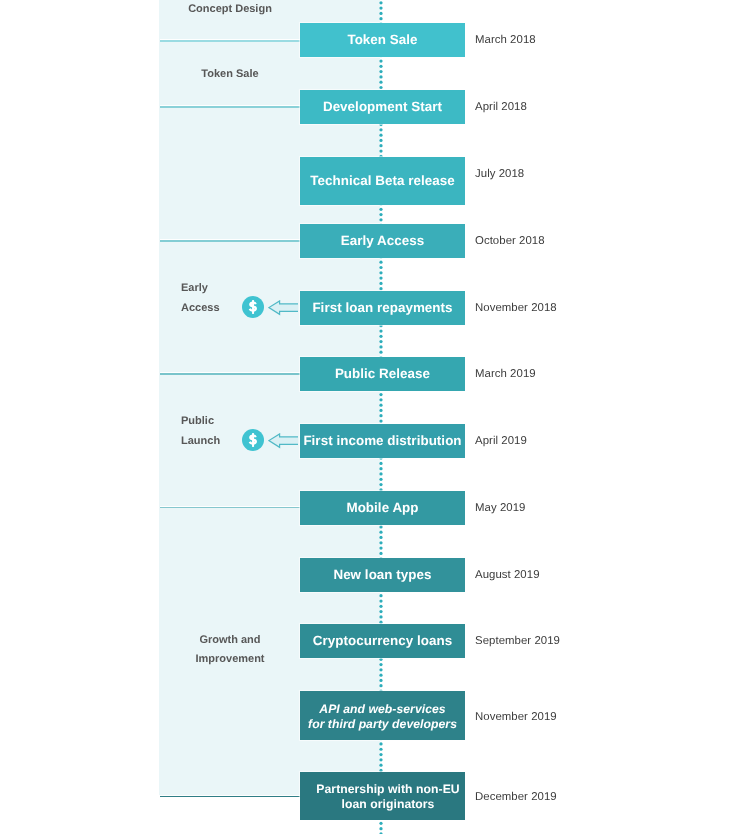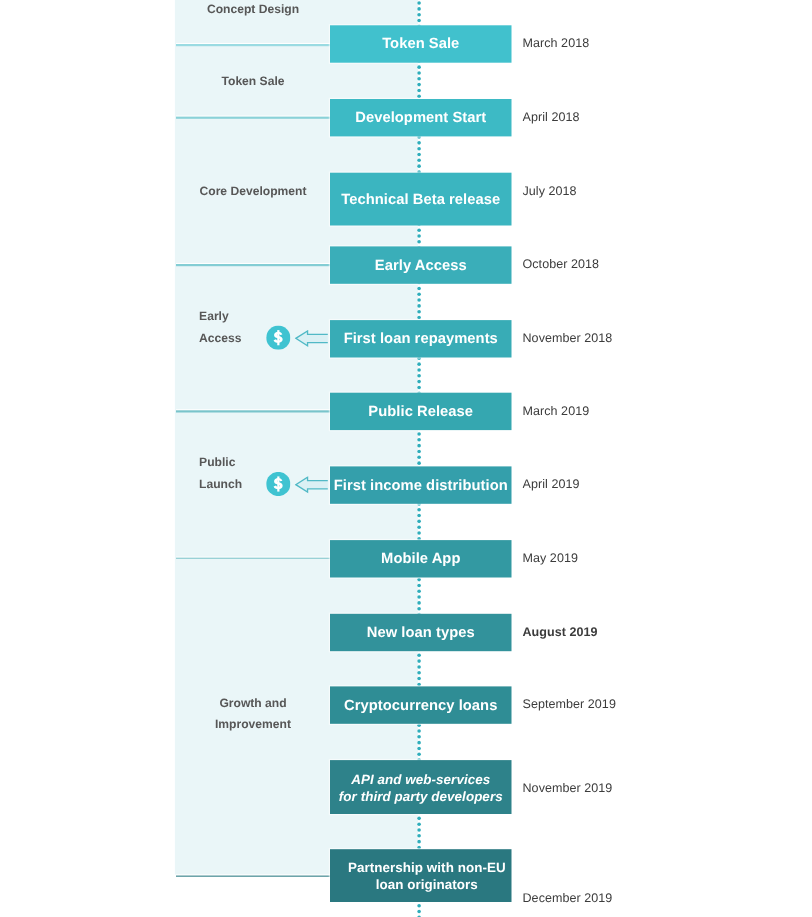--- a/index.html
+++ b/index.html
@@ -204,21 +204,20 @@
 
   <div class="divider" style="top: 40px; width: 141px; height: 1.6px; background: rgb(154, 219, 226);"></div>
   <div class="divider" style="top: 106.4px; width: 141px; height: 1.6px; background: rgb(138, 209, 216);"></div>
   <div class="divider" style="top: 240.4px; width: 141px; height: 1.6px; background: rgb(131, 205, 212);"></div>
   <div class="divider" style="top: 373.4px; width: 141px; height: 1.6px; background: rgb(121, 196, 203);"></div>
   <div class="divider" style="top: 506.6px; width: 141px; height: 1.6px; background: rgb(134, 199, 206);"></div>
   <div class="divider" style="top: 795.7px; width: 141px; height: 1.6px; background: rgb(47, 126, 134);"></div>
 
   <div class="phase ctr" style="top:-0.5px;">Concept Design</div>
   <div class="phase ctr" style="top:64.5px;">Token Sale</div>
-  <div class="phase ctr" style="top:164.5px;">Core Development</div>
   <div class="phase lft" style="top:279px;">Early
 Access</div>
   <div class="phase lft" style="top:412px;">Public
 Launch</div>
   <div class="phase ctr" style="top:630.5px;">Growth and
 Improvement</div>
 
   <div class="mbox" style="top: 23px; height: 34px; background: rgb(65, 193, 205);">Token Sale</div>
   <div class="date" style="top:34px;">March 2018</div>
 
@@ -237,32 +236,32 @@
   <div class="mbox" style="top: 357px; height: 34px; background: rgb(53, 167, 176);">Public Release</div>
   <div class="date" style="top:368px;">March 2019</div>
 
   <div class="mbox" style="top: 424px; height: 34px; background: rgb(52, 159, 171);">First income distribution</div>
   <div class="date" style="top:435px;">April 2019</div>
 
   <div class="mbox" style="top: 491px; height: 34px; background: rgb(51, 153, 162);">Mobile App</div>
   <div class="date" style="top:502px;">May 2019</div>
 
   <div class="mbox" style="top: 558px; height: 34px; background: rgb(50, 146, 155);">New loan types</div>
-  <div class="date" style="top:569px;font-weight:bold;">August 2019</div>
+  <div class="date" style="top:569px;">August 2019</div>
 
   <div class="mbox" style="top: 624px; height: 34px; background: rgb(47, 141, 149);">Cryptocurrency loans</div>
   <div class="date" style="top:635px;">September 2019</div>
 
   <div class="mbox two" style="top: 691px; height: 49px; background: rgb(46, 130, 138); font-style: italic;">API and web-services
 for third party developers</div>
   <div class="date" style="top:711px;">November 2019</div>
 
   <div class="mbox two" style="top: 771.5px; height: 48.5px; background: rgb(42, 120, 128); padding-left: 11px;">Partnership with non-EU
 loan originators</div>
-  <div class="date" style="top:791px;margin-top:20px;">December 2019</div>
+  <div class="date" style="top:791px;">December 2019</div>
 
   <svg class="dollar" style="left:242px;top:296px;" viewBox="0 0 22 22">
     <circle cx="11" cy="11" r="11" fill="#3fc3d1"></circle>
     <g fill="#ffffff">
       <rect x="10.05" y="4.1" width="2.0" height="13.8"></rect>
       <path d="M14.7 8.1 C14.3 6.5 12.9 5.5 10.95 5.5
                C8.7 5.5 7.15 6.7 7.15 8.45
                C7.15 10.1 8.35 11.0 10.5 11.5
                C12.0 11.85 12.35 12.1 12.35 12.65
                C12.35 13.2 11.8 13.5 10.95 13.5

